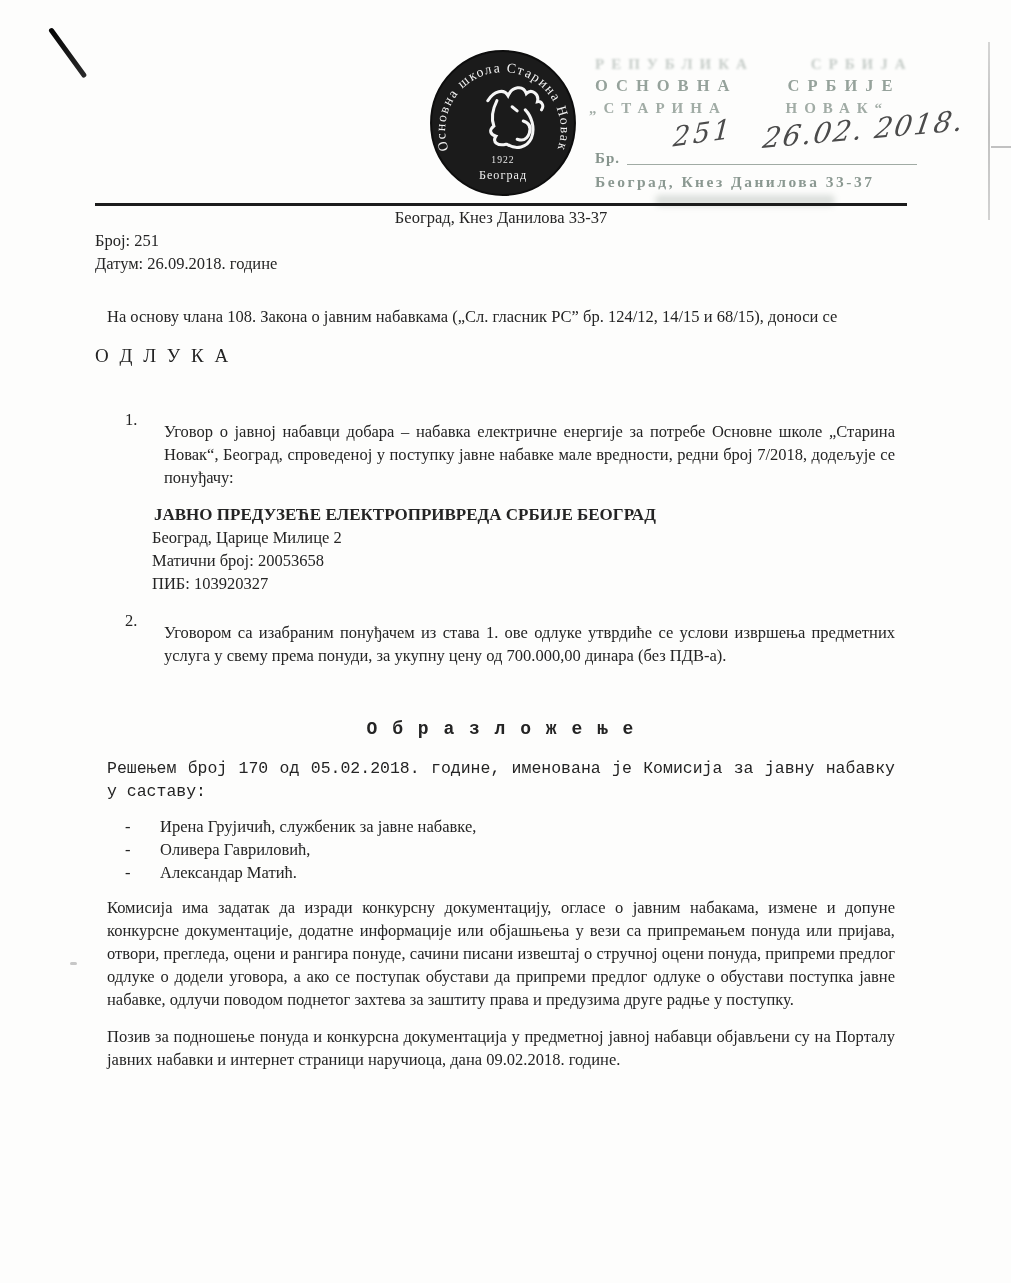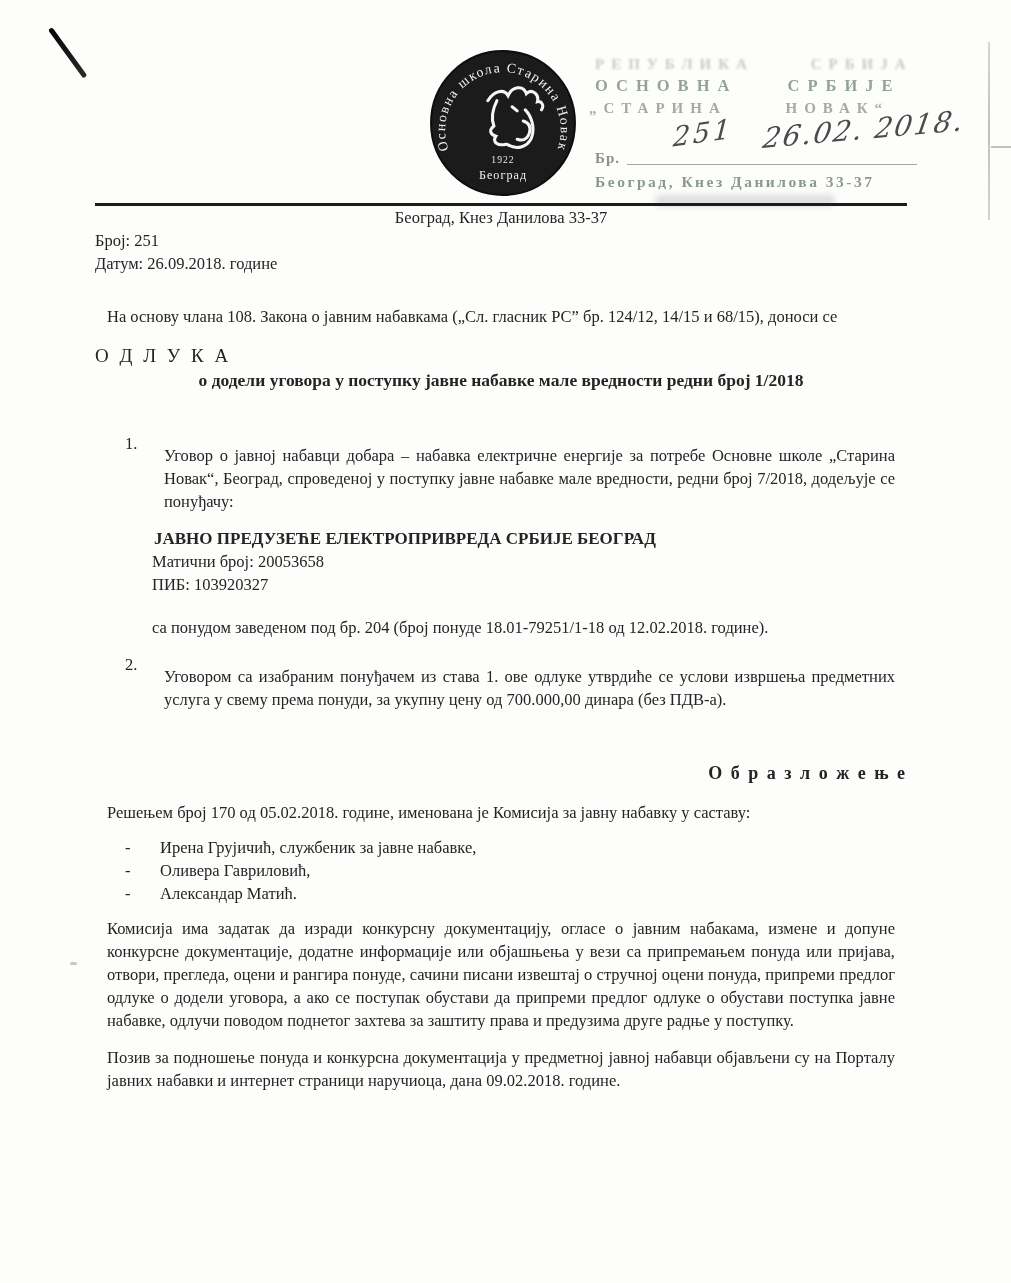--- a/index.html
+++ b/index.html
@@ -91,25 +91,25 @@
   .num-item { display:flex; padding-left:30px; margin-top:40px; }
   .num-item .num { width:27px; flex:none; }
   .num-item .num-body { flex:1; min-width:0; }
   .item2 { margin-top:14px; }
 
   .company-name { margin:14px 0 0 2px; font-size:17px; font-weight:bold; }
   .company-line { margin:0; }
   .offer-note { margin:20px 0 0 0; }
 
   .section-title {
-    margin-top:38px; text-align:right;
-    font-size:18px; font-weight:bold; letter-spacing:2px; line-height:24px;
+    margin-top:38px; text-align:center;
+    font-size:18px; font-weight:bold; letter-spacing:2px; line-height:24px;font-family:Liberation Mono, monospace;
   }
   .p1 { margin-top:18px; }
-  .p2 { margin-top:16px; }
+  .p2 { margin-top:16px;font-family:Liberation Mono, monospace; }
   .p3 { margin-top:12px; }
   .p4 { margin-top:14px; }
 
   .dash-list { margin:0; }
   .dash-row { display:flex; padding-left:30px; }
   .dash-row .dash { width:35px; flex:none; }
 </style>
 </head>
 <body>
 
@@ -159,30 +159,29 @@
 
     <hr class="rule">
 
     <div class="center-line">Београд, Кнез Данилова 33-37</div>
     <div>Број: 251</div>
     <div>Датум: 26.09.2018. године</div>
 
     <p class="just intro">На основу члана 108. Закона о јавним набавкама („Сл. гласник РС” бр. 124/12, 14/15 и 68/15), доноси се</p>
 
     <div class="doc-title">О Д Л У К А</div>
-    <div class="doc-subtitle">о додели уговора у поступку јавне набавке мале вредности редни број 1/2018</div>
 
     <div class="num-item">
       <span class="num">1.</span>
       <div class="num-body">
         <p class="just">Уговор о јавној набавци добара – набавка електричне енергије за потребе Основне школе „Старина Новак“, Београд, спроведеној у поступку јавне набавке мале вредности, редни број 7/2018, додељује се понуђачу:</p>
         <p class="company-name">ЈАВНО ПРЕДУЗЕЋЕ ЕЛЕКТРОПРИВРЕДА СРБИЈЕ БЕОГРАД</p>
+        <p class="company-line">Београд, Царице Милице 2</p>
         <p class="company-line">Матични број: 20053658</p>
         <p class="company-line">ПИБ: 103920327</p>
-        <p class="offer-note">са понудом заведеном под бр. 204 (број понуде 18.01-79251/1-18 од 12.02.2018. године).</p>
       </div>
     </div>
 
     <div class="num-item item2">
       <span class="num">2.</span>
       <div class="num-body">
         <p class="just">Уговором са изабраним понуђачем из става 1. ове одлуке утврдиће се услови извршења предметних услуга у свему према понуди, за укупну цену од 700.000,00 динара (без ПДВ-а).</p>
       </div>
     </div>
 

